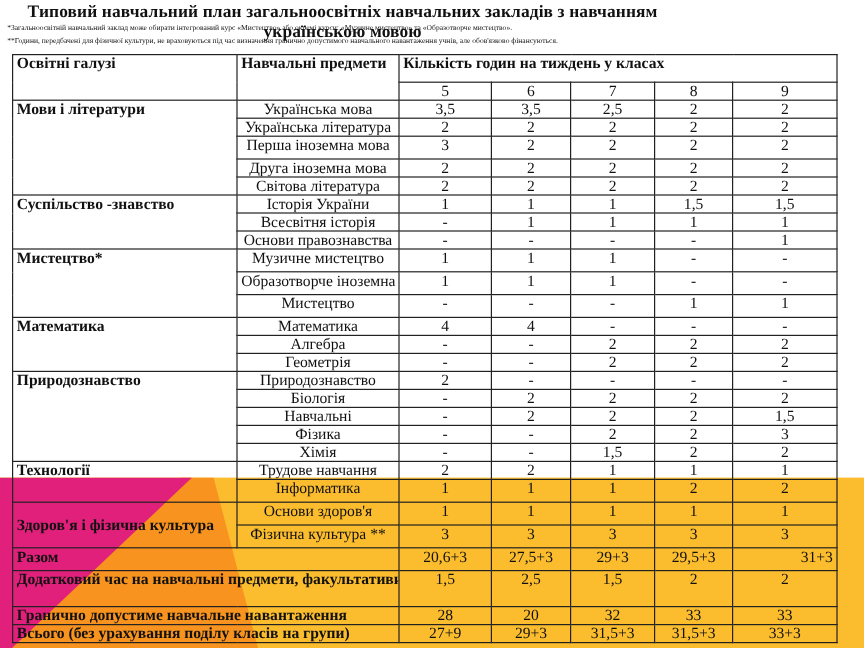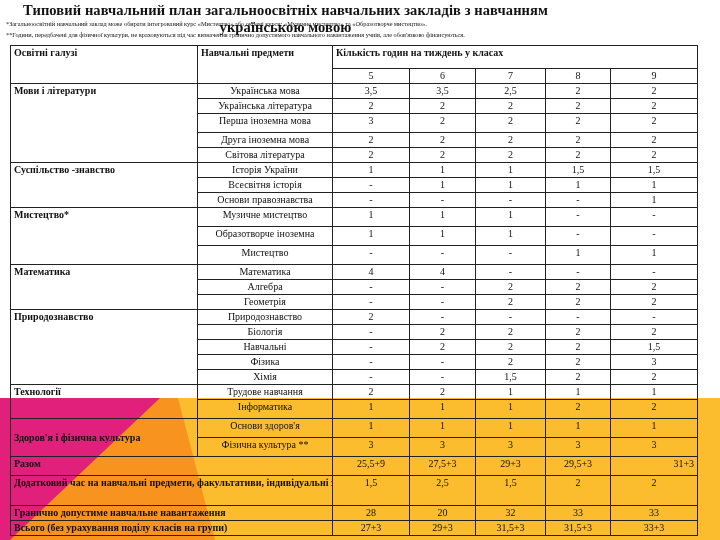--- a/index.html
+++ b/index.html
@@ -14,21 +14,21 @@
   .title {
     position: absolute; left: 0; top: 2px; width: 571px; text-align: center;
     font-size: 14.5px; font-weight: bold; letter-spacing: 0.1px; z-index: 2;
   }
   .note { position: absolute; left: 6px; font-size: 6.3px; white-space: nowrap; z-index: 2; }
   .note1 { top: 20px; }
   .note2 { top: 31px; }
   table.plan {
     position: absolute; left: 10px; top: 45px; z-index: 2;
     border-collapse: collapse; table-layout: fixed; width: 687px;
-    font-size: 10px;
+    font-size: 13px;
   }
   table.plan td {
     border: 1px solid #222; padding: 0 3px; height: 14px; line-height: 13px;
     vertical-align: top; white-space: nowrap; overflow: hidden;
   }
   td.num { text-align: center; }
   td.b { font-weight: bold; }
   td.area { font-weight: bold; margin-top: 40px; }
   td.subj { font-weight: normal; text-align: center; }
   tr.tall td { height: 18px; }
@@ -259,21 +259,21 @@
       <tr class="tall">
         <td class="subj">Фізична культура **</td>
         <td class="num">3</td>
         <td class="num">3</td>
         <td class="num">3</td>
         <td class="num">3</td>
         <td class="num">3</td>
       </tr>
       <tr class="tall">
         <td colspan="2" class="b">Разом</td>
-        <td class="num">25,5+9</td>
+        <td class="num">20,6+3</td>
         <td class="num">27,5+3</td>
         <td class="num">29+3</td>
         <td class="num">29,5+3</td>
         <td class="left">31+3</td>
       </tr>
       <tr class="wrap">
         <td colspan="2" class="b wraptext">Додатковий час на навчальні предмети, факультативи, індивідуальні заняття та консультації</td>
         <td class="num">1,5</td>
         <td class="num">2,5</td>
         <td class="num">1,5</td>
@@ -283,20 +283,20 @@
       <tr>
         <td colspan="2" class="b">Гранично допустиме навчальне навантаження</td>
         <td class="num">28</td>
         <td class="num">20</td>
         <td class="num">32</td>
         <td class="num">33</td>
         <td class="num">33</td>
       </tr>
       <tr>
         <td colspan="2" class="b">Всього (без урахування поділу класів на групи)</td>
-        <td class="num">27+3</td>
+        <td class="num">27+9</td>
         <td class="num">29+3</td>
         <td class="num">31,5+3</td>
         <td class="num">31,5+3</td>
         <td class="num">33+3</td>
       </tr>
     </tbody>
 </table>
 
 </body></html>

